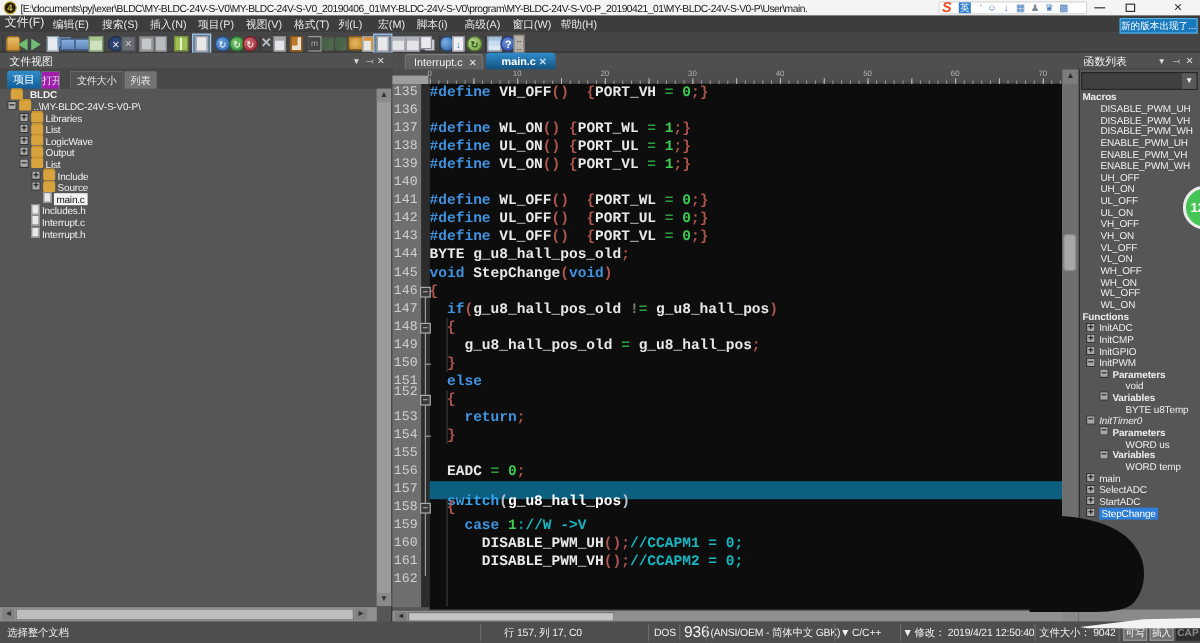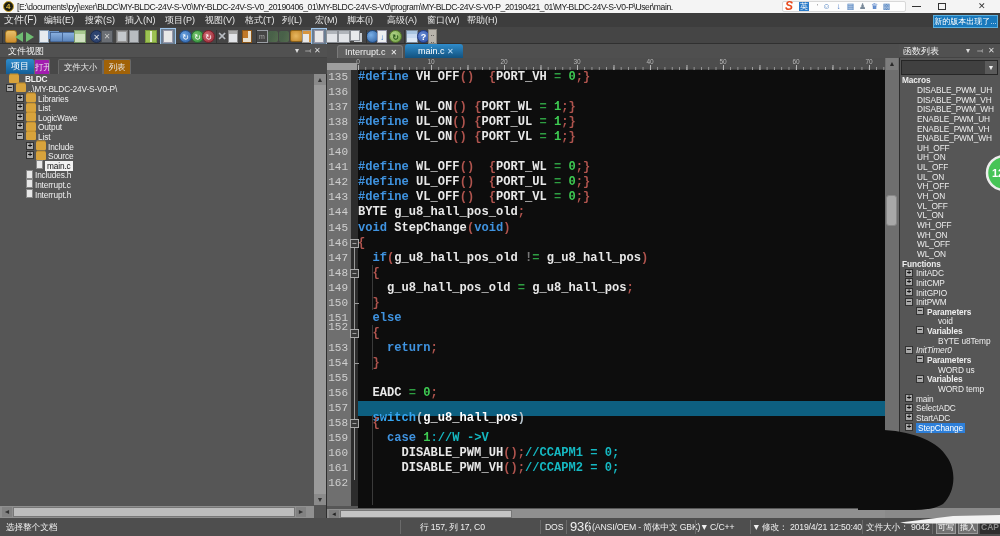--- a/index.html
+++ b/index.html
@@ -91,21 +91,21 @@
 <div class="abs" style="left:0;top:44px;width:327px;height:474px;background:#565656;border-right:1px solid #2e2e2e"></div>
 <div class="abs" style="left:0;top:44px;width:327px;height:14px;background:#515151;border-bottom:1px solid #444"></div>
 <div class="abs" style="left:8px;top:44px;height:14px;line-height:14px;font-size:9px;color:#f2f2f2">文件视图</div>
 <div class="abs" style="left:295px;top:44px;height:14px;line-height:14px;font-size:8px;color:#ddd">▾</div>
 <div class="abs" style="left:305px;top:44px;height:14px;line-height:14px;font-size:8px;color:#ddd">⤙</div>
 <div class="abs" style="left:314px;top:44px;height:14px;line-height:14px;font-size:8px;color:#ddd">✕</div>
 <div class="abs" style="left:0;top:58px;width:327px;height:16px;background:#484848"></div>
 <div class="abs" style="left:6px;top:59px;width:28px;height:15px;background:linear-gradient(#2f8ccb,#135e97);border-radius:2px 2px 0 0;color:#fff;font-size:9px;line-height:15px;text-align:center">项目</div>
 <div class="abs" style="left:34px;top:59px;width:16px;height:15px;background:#a21caf;border:1px solid #686868;border-bottom:none;border-radius:2px 2px 0 0;color:#e8e8e8;font-size:8.5px;letter-spacing:-0.3px;line-height:14px;text-align:center;overflow:hidden;white-space:nowrap">打开</div>
 <div class="abs" style="left:58px;top:59px;width:45px;height:15px;background:#525252;border:1px solid #686868;border-bottom:none;border-radius:2px 2px 0 0;color:#e8e8e8;font-size:8.5px;letter-spacing:-0.3px;line-height:14px;text-align:center;overflow:hidden;white-space:nowrap">文件大小</div>
-<div class="abs" style="left:103px;top:59px;width:28px;height:15px;background:#a16207;border:1px solid #686868;border-bottom:none;border-radius:2px 2px 0 0;color:#e8e8e8;font-size:8.5px;letter-spacing:-0.3px;line-height:14px;text-align:center;overflow:hidden;white-space:nowrap">列表</div>
+<div class="abs" style="left:103px;top:59px;width:28px;height:15px;background:#737373;border:1px solid #686868;border-bottom:none;border-radius:2px 2px 0 0;color:#e8e8e8;font-size:8.5px;letter-spacing:-0.3px;line-height:14px;text-align:center;overflow:hidden;white-space:nowrap">列表</div>
 <div class="fold" style="left:9px;top:74.8px"></div>
 <div class="trow" style="left:25px;top:74.3px;font-weight:700;">BLDC</div>
 <div class="pm" style="left:6px;top:83.9px">−</div>
 <div class="fold" style="left:16px;top:84.4px"></div>
 <div class="trow" style="left:28px;top:83.9px;">..\MY-BLDC-24V-S-V0-P\</div>
 <div class="pm" style="left:16px;top:93.5px">+</div>
 <div class="fold" style="left:26px;top:94.0px"></div>
 <div class="trow" style="left:38px;top:93.5px;">Libraries</div>
 <div class="pm" style="left:16px;top:103.1px">+</div>
 <div class="fold" style="left:26px;top:103.6px"></div>
@@ -135,21 +135,21 @@
 <div class="trow" style="left:35px;top:189.5px;">Interrupt.h</div>
 <div class="abs" style="left:314px;top:74px;width:12px;height:431px;background:#9a9a9a"></div>
 <div class="abs" style="left:314px;top:74px;width:12px;height:11px;background:#8a8a8a;color:#333;font-size:7px;line-height:11px;text-align:center">▲</div>
 <div class="abs" style="left:314px;top:494px;width:12px;height:11px;background:#8a8a8a;color:#333;font-size:7px;line-height:11px;text-align:center">▼</div>
 <div class="abs" style="left:0px;top:506px;width:314px;height:12px;background:#909090"></div>
 <div class="abs" style="left:2px;top:507px;width:10px;height:10px;background:#828282;color:#333;font-size:7px;line-height:10px;text-align:center">◄</div>
 <div class="abs" style="left:296px;top:507px;width:10px;height:10px;background:#828282;color:#333;font-size:7px;line-height:10px;text-align:center">►</div>
 <div class="abs" style="left:13px;top:507px;width:282px;height:10px;background:#bdbdbd;border:1px solid #777"></div>
 <div class="abs" style="left:327px;top:44px;width:572px;height:14px;background:#4f4f4f"></div>
 <div class="abs" style="left:337px;top:45px;width:66px;height:13px;background:#616161;border:1px solid #7a7a7a;border-bottom:none;border-radius:3px 3px 0 0;color:#f0f0f0;font-size:9px;line-height:13px;text-align:left;padding-left:7px">Interrupt.c&nbsp;&nbsp;<span style="font-size:8px">✕</span></div>
-<div class="abs" style="left:405px;top:44px;width:58px;height:14px;background:linear-gradient(#2f8ccb,#12527f);border-radius:3px 3px 0 0;color:#fff;font-size:9px;font-weight:400;line-height:14px;text-align:left;padding-left:13px">main.c&nbsp;<span style="font-size:8px;color:#bfe0f8">✕</span></div>
+<div class="abs" style="left:405px;top:44px;width:58px;height:14px;background:linear-gradient(#2f8ccb,#12527f);border-radius:3px 3px 0 0;color:#fff;font-size:9px;font-weight:700;line-height:14px;text-align:left;padding-left:13px">main.c&nbsp;<span style="font-size:8px;color:#bfe0f8">✕</span></div>
 <div class="abs" style="left:327px;top:58px;width:572px;height:12px;background:#4d4d4d;border-bottom:1px solid #3a3a3a"></div>
 <div class="abs" style="left:327px;top:63px;width:30px;height:7px;background:#9e9e9e"></div>
 <div class="abs" style="left:358px;top:58px;width:530px;height:12px;background:repeating-linear-gradient(90deg,#9a9a9a 0 1px,transparent 1px 7.3px);background-size:7.3px 3px;background-position:0 bottom;background-repeat:repeat-x"></div>
 <div class="abs" style="left:358px;top:58px;width:530px;height:12px;background:repeating-linear-gradient(90deg,#b5b5b5 0 1px,transparent 1px 36.5px);background-size:36.5px 5px;background-position:0 bottom;background-repeat:repeat-x"></div>
 <div class="abs" style="left:350px;top:58px;width:16px;height:8px;font-size:6.5px;line-height:8px;color:#b4b4b4;text-align:center">0</div>
 <div class="abs" style="left:423px;top:58px;width:16px;height:8px;font-size:6.5px;line-height:8px;color:#b4b4b4;text-align:center">10</div>
 <div class="abs" style="left:496px;top:58px;width:16px;height:8px;font-size:6.5px;line-height:8px;color:#b4b4b4;text-align:center">20</div>
 <div class="abs" style="left:569px;top:58px;width:16px;height:8px;font-size:6.5px;line-height:8px;color:#b4b4b4;text-align:center">30</div>
 <div class="abs" style="left:642px;top:58px;width:16px;height:8px;font-size:6.5px;line-height:8px;color:#b4b4b4;text-align:center">40</div>
 <div class="abs" style="left:715px;top:58px;width:16px;height:8px;font-size:6.5px;line-height:8px;color:#b4b4b4;text-align:center">50</div>

